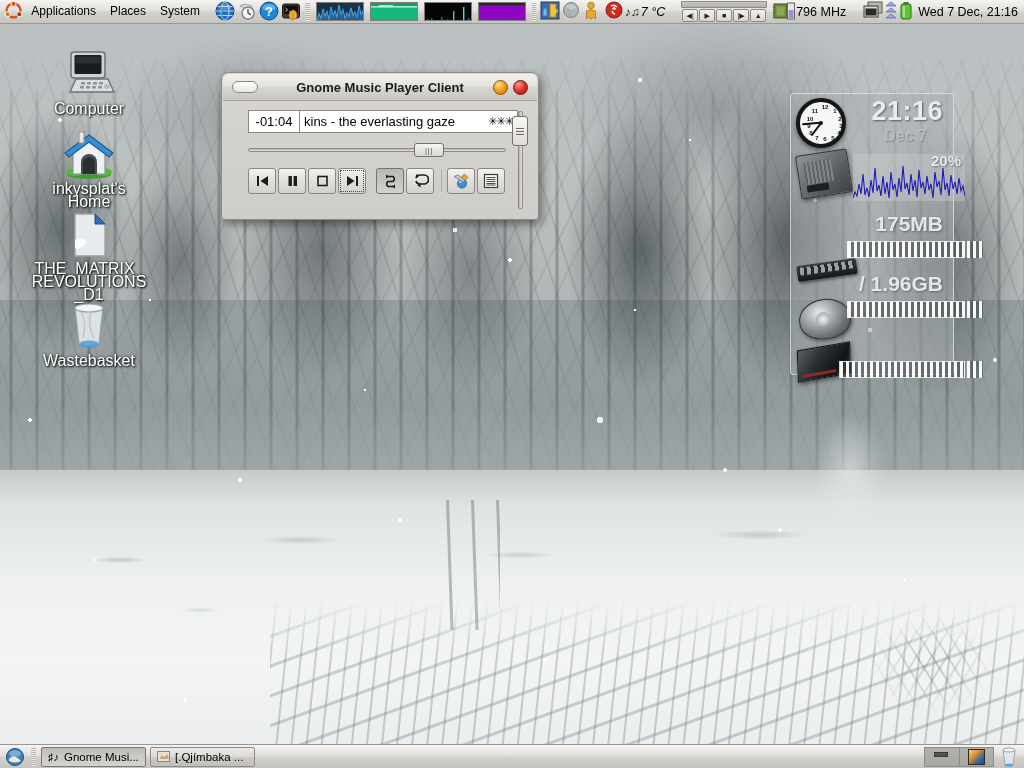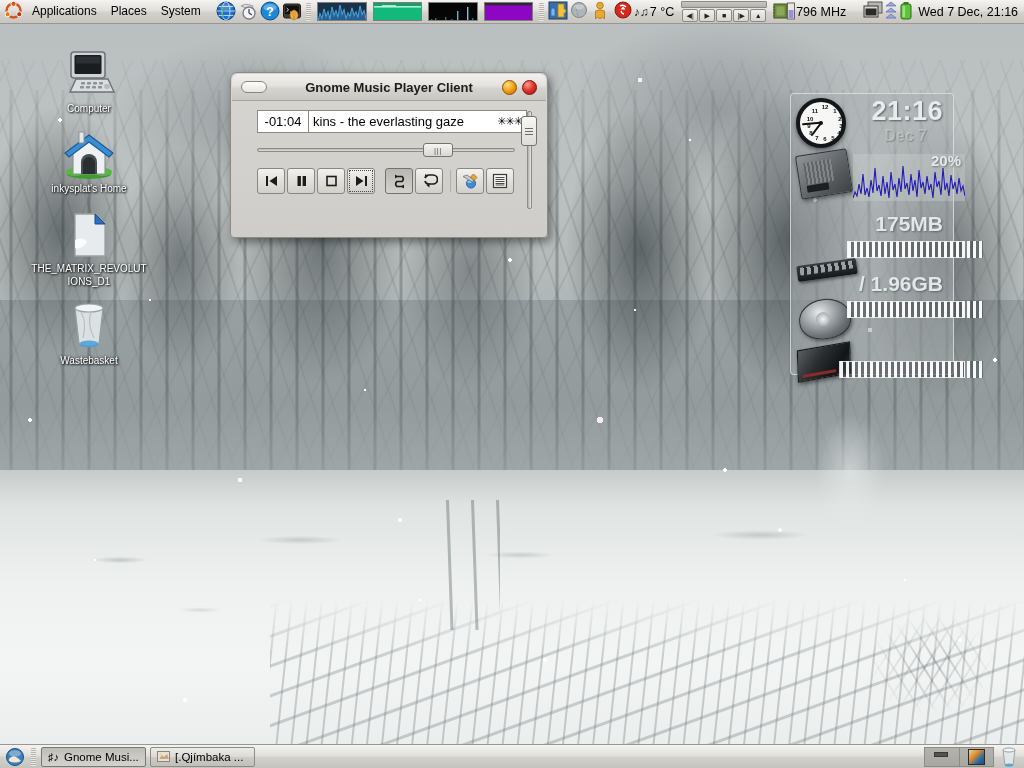--- a/index.html
+++ b/index.html
@@ -164,28 +164,28 @@
     border:1px solid #8d8a84; border-radius:2px;
     display:flex; align-items:center; justify-content:center; font-size:7px; color:#222;
   }
 
   
   .desk-icon {
     position:absolute; width:118px; text-align:center; cursor:default;
   }
   .desk-icon .glyph { height:52px; display:flex; align-items:flex-end; justify-content:center; }
   .desk-icon .label {
-    font-size:10px; color:#fff; line-height:13px; margin-top:2px;
+    font-size:16px; color:#fff; line-height:13px; margin-top:2px;
     text-shadow:1px 1px 2px rgba(0,0,0,.95), 0 0 3px rgba(0,0,0,.8);
     word-wrap:break-word;
   }
 
   
   #gmpc {
-    position:absolute; left:230px; top:72px; width:318px; height:166px;
+    position:absolute; left:221px; top:72px; width:318px; height:148px;
     background:linear-gradient(180deg,#d7d5d1 0%,#cfcdc9 100%);
     border:1px solid #8e8b85;
     border-radius:7px 7px 4px 4px;
     box-shadow:3px 4px 10px rgba(0,0,0,.45);
     z-index:30;
   }
   #gmpc-titlebar {
     height:27px; margin:1px; border-radius:6px 6px 0 0;
     background:linear-gradient(180deg,#f2f1ef 0%,#e4e2de 45%,#d6d4cf 55%,#c9c7c2 100%);
     display:flex; align-items:center; position:relative;
@@ -546,21 +546,21 @@
   <div class="launcher" style="width:18px">
     <svg width="18" height="18" viewBox="0 0 18 18">
       <circle cx="9" cy="9" r="8" fill="#d22a1e" stroke="#8a140b" stroke-width="1"></circle>
       <path d="M6 5 q3-2 6 1" stroke="#fff" stroke-width="1.4" fill="none"></path>
       <path d="M9 5.5 l2.5 3 -5 0z" fill="#fff"></path>
       <path d="M7 10 q1 3 3 3" stroke="#fff" stroke-width="1.4" fill="none"></path>
     </svg>
   </div>
 
   <span style="font-size:12px;color:#1a1a1a;margin:0 1px;">♪♫</span>
-  <span class="panel-text" style="margin-right:5px;">7 °C</span>
+  <span class="panel-text" style="margin-right:14px;font-style:italic;">7 °C</span>
 
   <div class="media-applet">
     <div class="media-strip"></div>
     <div class="media-btns">
       <div class="media-btn">◀|</div>
       <div class="media-btn">▶</div>
       <div class="media-btn">■</div>
       <div class="media-btn">|▶</div>
       <div class="media-btn">▲</div>
     </div>

